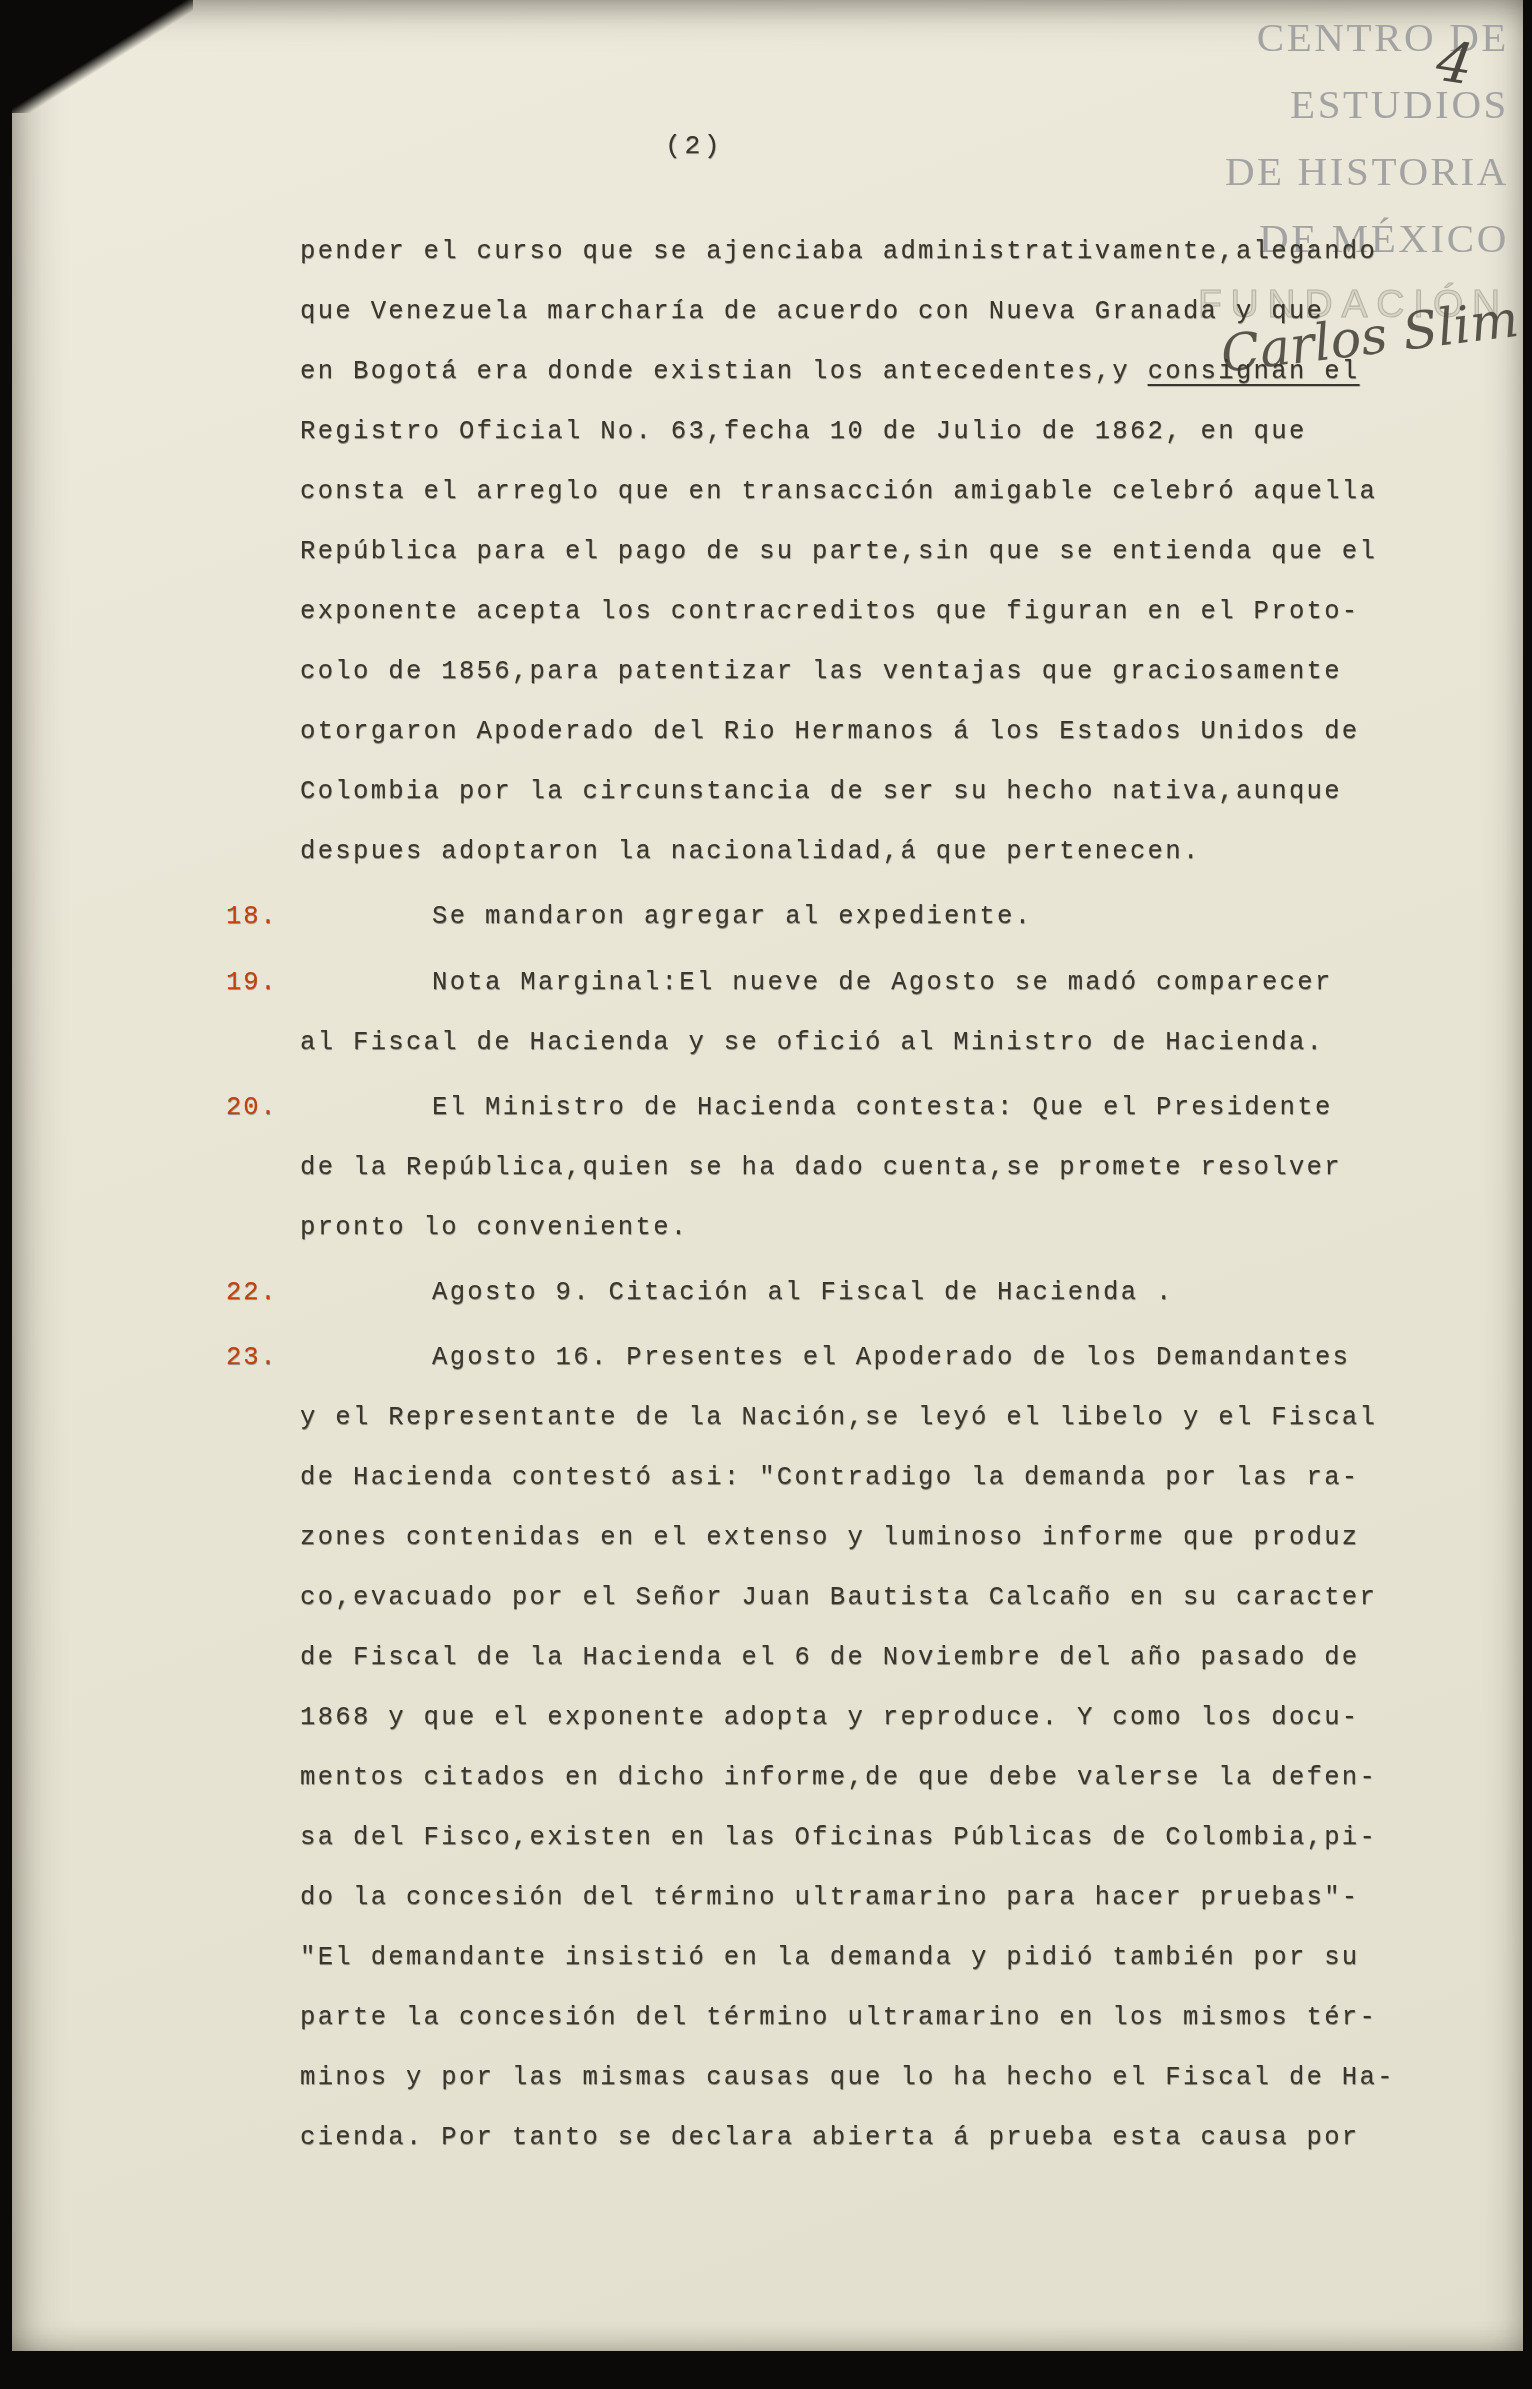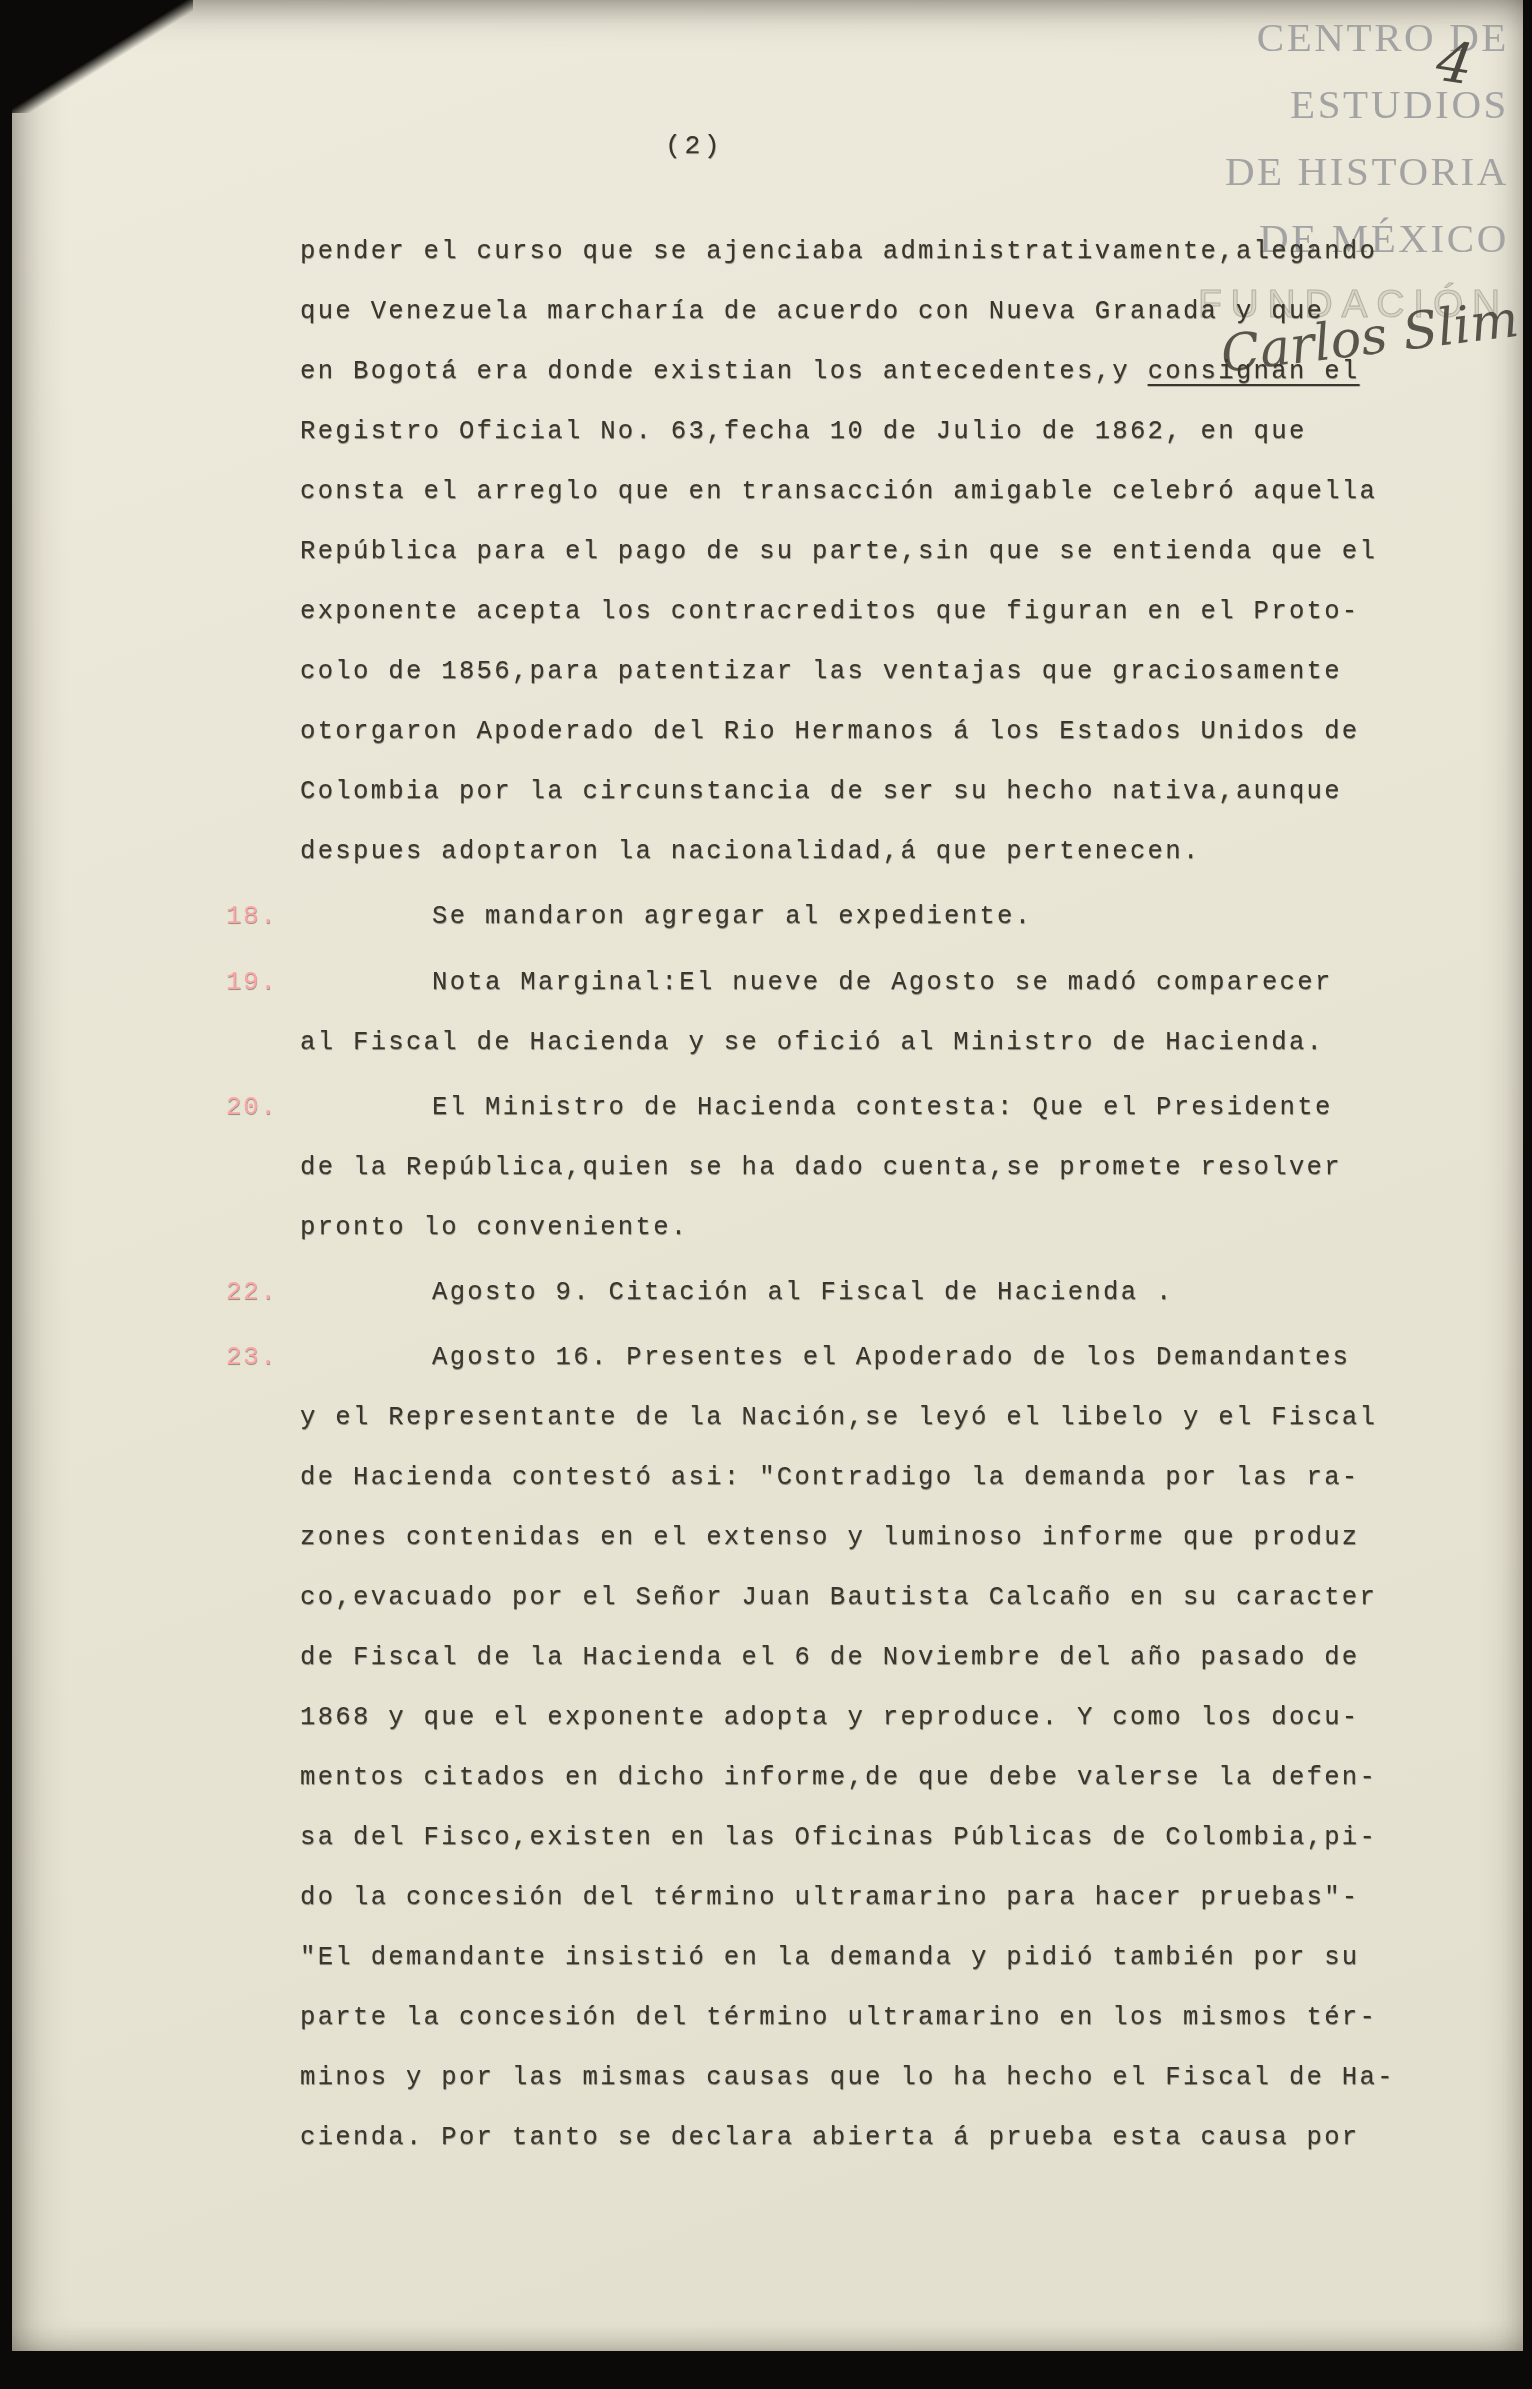--- a/index.html
+++ b/index.html
@@ -82,21 +82,21 @@
     position: relative;
     margin-top: 5.3px;
   }
   .paragraph:first-child { margin-top: 0; }
   .para-number {
     position: absolute;
     left: -74px; top: 0;
     font-size: 25.6px;
     line-height: 60px;
     letter-spacing: 1.8px;
-    color: #fca5a5;
+    color: #c2410c;
     text-shadow: 0.4px 0.5px 0.7px rgba(57,54,46,.5);
   }
   .line {
     height: 60px;
     line-height: 60px;
     font-size: 25.6px;
     letter-spacing: 2.3px;
     color: #3a362e;
     white-space: pre;
     text-shadow: 0.4px 0.5px 0.7px rgba(57,54,46,.55);

